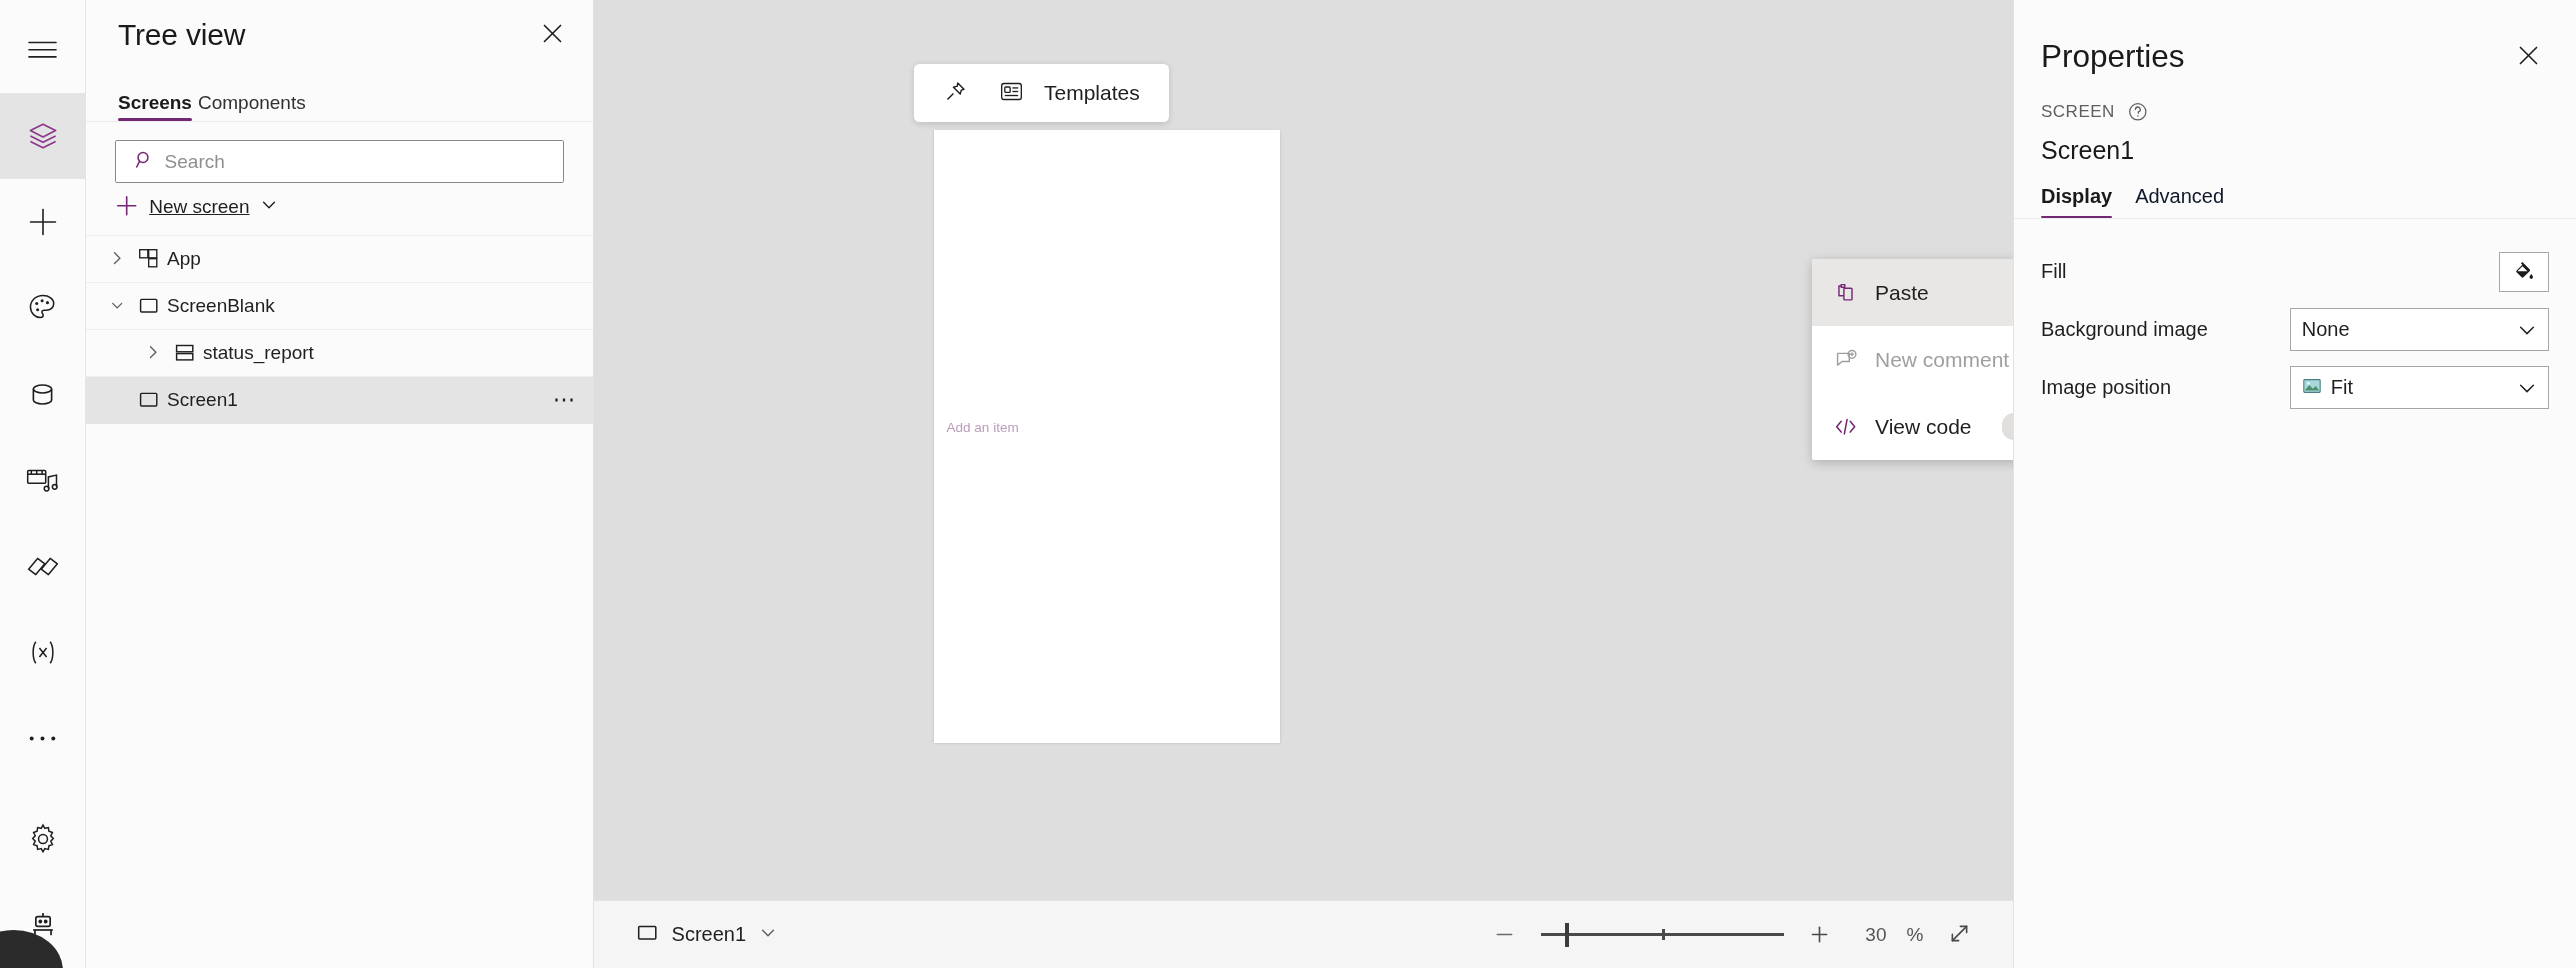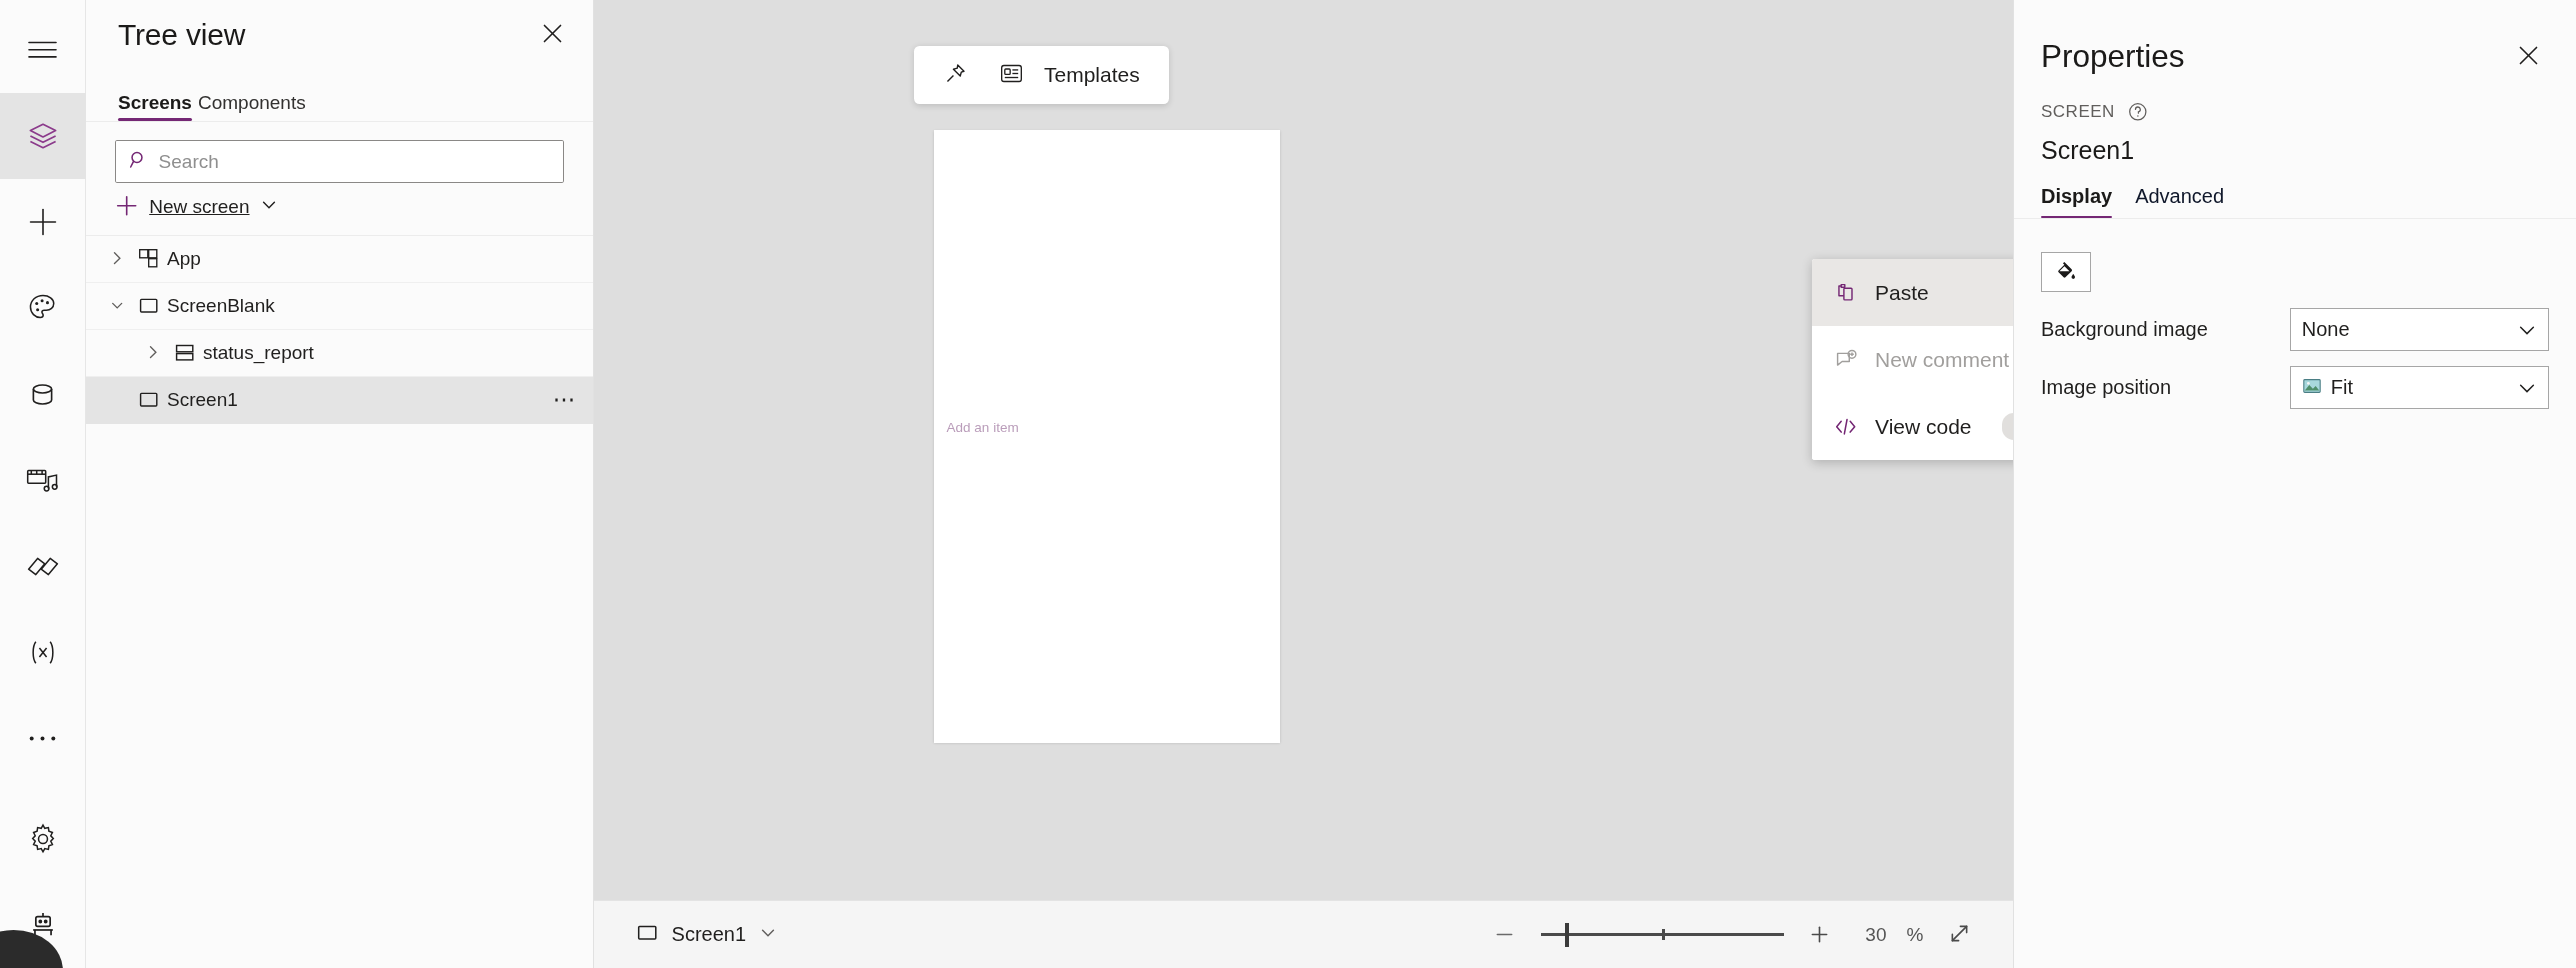--- a/index.html
+++ b/index.html
@@ -64,21 +64,21 @@
     position: relative; line-height: 1;
   }
   .tv-tab.sel { font-weight: 600; color: #1b1a19; }
   .tv-tab.sel::after {
     content: ""; position: absolute; left: 0; right: 0; bottom: 0;
     height: 2.7px; background: #742774; border-radius: 1.8px;
   }
   .tv-searchwrap { padding: 18px 29px 0 29px; }
   .tv-search {
     height: 43px; border: 0.9px solid #8a8886; background: #ffffff;
-    display: flex; align-items: center; padding: 0 12px; gap: 9px;
+    display: flex; align-items: center; padding: 0 18px; gap: 9px;
     border-radius: 1.8px;
   }
   .tv-search input {
     border: none; outline: none; font-size: 19px; color: #201f1e;
     font-family: "Liberation Sans", sans-serif; background: transparent;
     flex: 1; height: 100%;
   }
   .tv-search input::placeholder { color: #8f8f8f; }
   .tv-newscreen {
     display: flex; align-items: center; gap: 10.8px;
@@ -112,21 +112,21 @@
     position: absolute; left: 340px; top: 130px;
     width: 346px; height: 613px;
     background: #ffffff;
     box-shadow: 0 0.9px 2.7px rgba(0,0,0,0.16);
   }
   .screen-hint {
     position: absolute; left: 12.6px; top: 290px;
     font-size: 13.5px; color: #ba9dba; white-space: nowrap;
   }
   .templates-bar {
-    position: absolute; left: 320px; top: 46px;
+    position: absolute; left: 320px; top: 64px;
     height: 58px; background: #ffffff; border-radius: 5.4px;
     box-shadow: 0 1.8px 6.3px rgba(0,0,0,0.14);
     display: flex; align-items: center; padding: 8px 18px; gap: 9px;
   }
   .tpl-btn {
     width: 47px; height: 47px; display:flex; align-items:center; justify-content:center;
     cursor: pointer; border-radius: 3.6px;
   }
   .tpl-label { font-size: 21px; color: #201f1e; padding-right: 10.8px; cursor: pointer; }
 
@@ -672,20 +672,21 @@
     <div class="pp-name">Screen1</div>
 
     <div class="pp-tabs">
       <div class="pp-tab sel">Display</div>
       <div class="pp-tab">Advanced</div>
     </div>
 
     <div class="pp-body">
 
       <div class="pp-field">
+        <div class="pp-flabel">Fill</div>
         <div class="pp-swatch">
           <span>
             <svg width="23.4" height="23.4" viewBox="0 0 26 26">
                 <g fill="#1b1a19">
                   <path d="M11.5 3.2 9.9 4.8l1.6 1.6-6.4 6.4a1.4 1.4 0 0 0 0 2l5.6 5.6a1.4 1.4 0 0 0 2 0l6.9-6.9a1.4 1.4 0 0 0 0-2L11.5 3.2Zm.1 4.8 5.6 5.6H6Z"></path>
                   <path d="M21.4 16.6s-2 2.3-2 3.5a2 2 0 0 0 4 0c0-1.2-2-3.5-2-3.5Z"></path>
                 </g>
               </svg>
           </span>
         </div>

